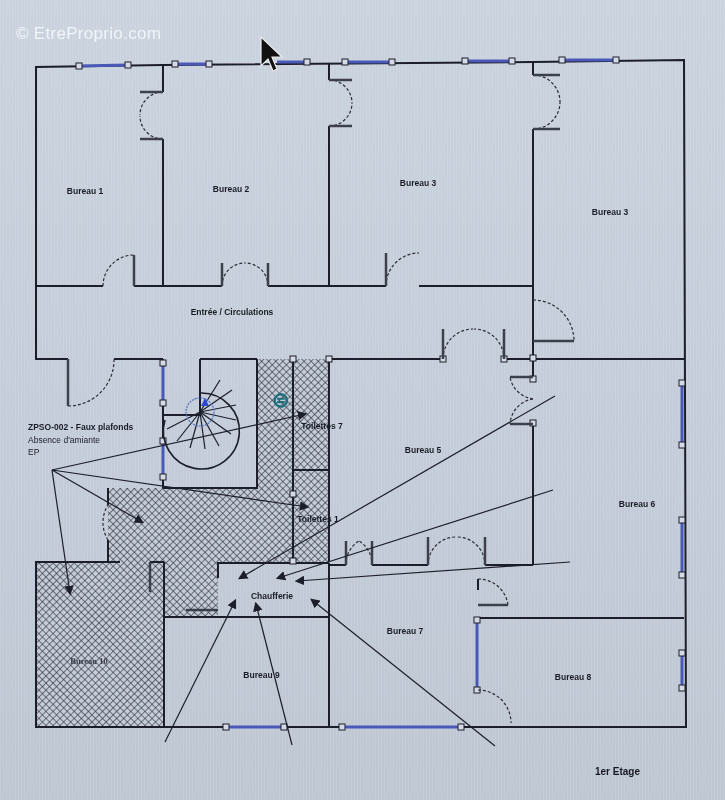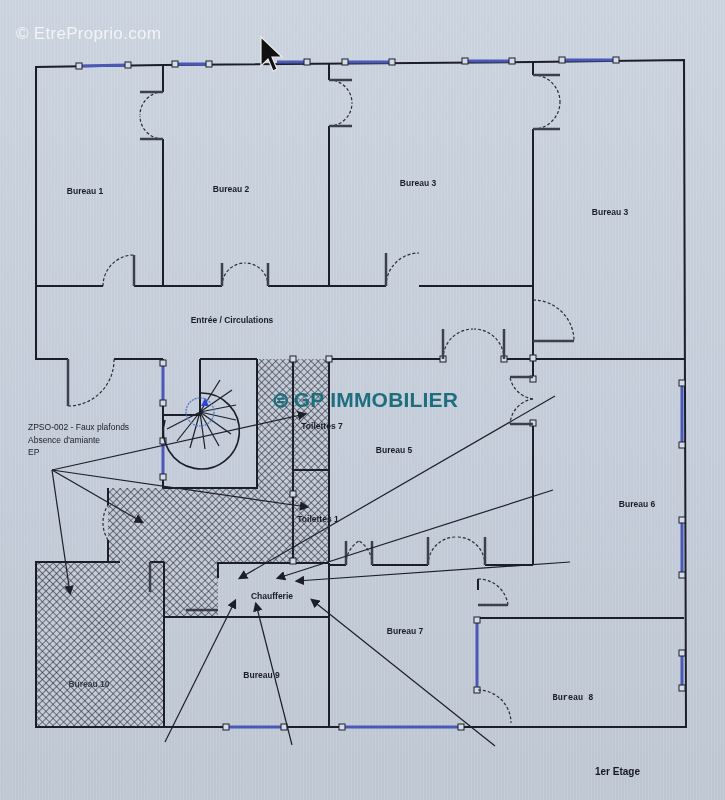--- a/index.html
+++ b/index.html
@@ -5,21 +5,21 @@
   html, body { margin:0; padding:0; }
   body { width:725px; height:800px; overflow:hidden; background:#c9d2de; font-family:"Liberation Sans", sans-serif; position:relative; }
   .screen { position:absolute; left:0; top:0; width:725px; height:800px;
     background: repeating-linear-gradient(90deg, rgba(255,255,255,0.04) 0 1px, rgba(0,0,0,0.02) 1px 3px), linear-gradient(180deg,#cdd6e1 0%, #c6cfdb 60%, #c2cad6 100%); }
   svg { position:absolute; left:0; top:0; }
   .watermark { position:absolute; left:16px; top:24px; font-size:17px; color:rgba(255,255,255,0.75); letter-spacing:0.3px; }
   .lbl { position:absolute; font-weight:bold; font-size:8.5px; color:#1a1d28; white-space:nowrap; transform:translate(-50%,-50%); }
   .brand { position:absolute; left:272px; top:388px; font-size:21px; color:#1f6e7e; font-weight:bold; letter-spacing:0.2px; display:flex; align-items:center; gap:4px; }
   .brand-logo { font-size:21px; }
   .legend { position:absolute; left:28px; top:421px; font-size:8.5px; color:#1b1e2a; line-height:12.5px; }
-  .legend .l1 { font-weight:normal; }
+  .legend .l1 { font-weight:bold; }
   .floor { position:absolute; left:595px; top:766px; font-weight:bold; font-size:10px; color:#151822; }
   .cursor { position:absolute; left:259px; top:36px; }
 </style>
 </head>
 <body>
 
 <div class="screen">
 
   <div class="watermark">© EtreProprio.com</div>
 
@@ -231,34 +231,33 @@
       <line x1="165" y1="742" x2="235" y2="601" marker-end="url(#arr)"></line>
       <line x1="292" y1="745" x2="256" y2="604" marker-end="url(#arr)"></line>
       <line x1="495" y1="746" x2="312" y2="600" marker-end="url(#arr)"></line>
     </g>
   </svg>
 
   <div class="lbl" style="left:85px;top:191px;">Bureau 1</div>
   <div class="lbl" style="left:225px;top:189px;padding-left:12px;">Bureau 2</div>
   <div class="lbl" style="left:418px;top:183px;">Bureau 3</div>
   <div class="lbl" style="left:610px;top:212px;">Bureau 3</div>
-  <div class="lbl" style="left:232px;top:320px;">Entrée / Circulations</div>
+  <div class="lbl" style="left:232px;top:312px;">Entrée / Circulations</div>
   <div class="lbl" style="left:322px;top:426px;">Toilettes 7</div>
-  <div class="lbl" style="left:394px;top:450px;">Bureau 5</div>
+  <div class="lbl" style="left:423px;top:450px;">Bureau 5</div>
   <div class="lbl" style="left:618px;top:504px;padding-left:38px;">Bureau 6</div>
   <div class="lbl" style="left:318px;top:519px;">Toilettes 1</div>
   <div class="lbl" style="left:272px;top:596px;">Chaufferie</div>
   <div class="lbl" style="left:405px;top:631px;">Bureau 7</div>
-  <div class="lbl" style="left:89px;top:684px;color:#3a3d48;">Bureau 10</div>
+  <div class="lbl" style="left:89px;top:661px;color:#3a3d48;font-family:Liberation Serif, serif;">Bureau 10</div>
   <div class="lbl" style="left:238px;top:675px;padding-left:47px;">Bureau 9</div>
-  <div class="lbl" style="left:573px;top:698px;font-family:Liberation Mono, monospace;">Bureau 8</div>
+  <div class="lbl" style="left:573px;top:677px;">Bureau 8</div>
 
   <div class="brand">
     <span class="brand-logo">⊜</span>
-    <span>GP IMMOBILIER</span>
   </div>
 
   <div class="legend">
     <div class="l1">ZPSO-002 - Faux plafonds</div>
     <div>Absence d'amiante</div>
     <div>EP</div>
   </div>
 
   <div class="floor">1er Etage</div>
 

